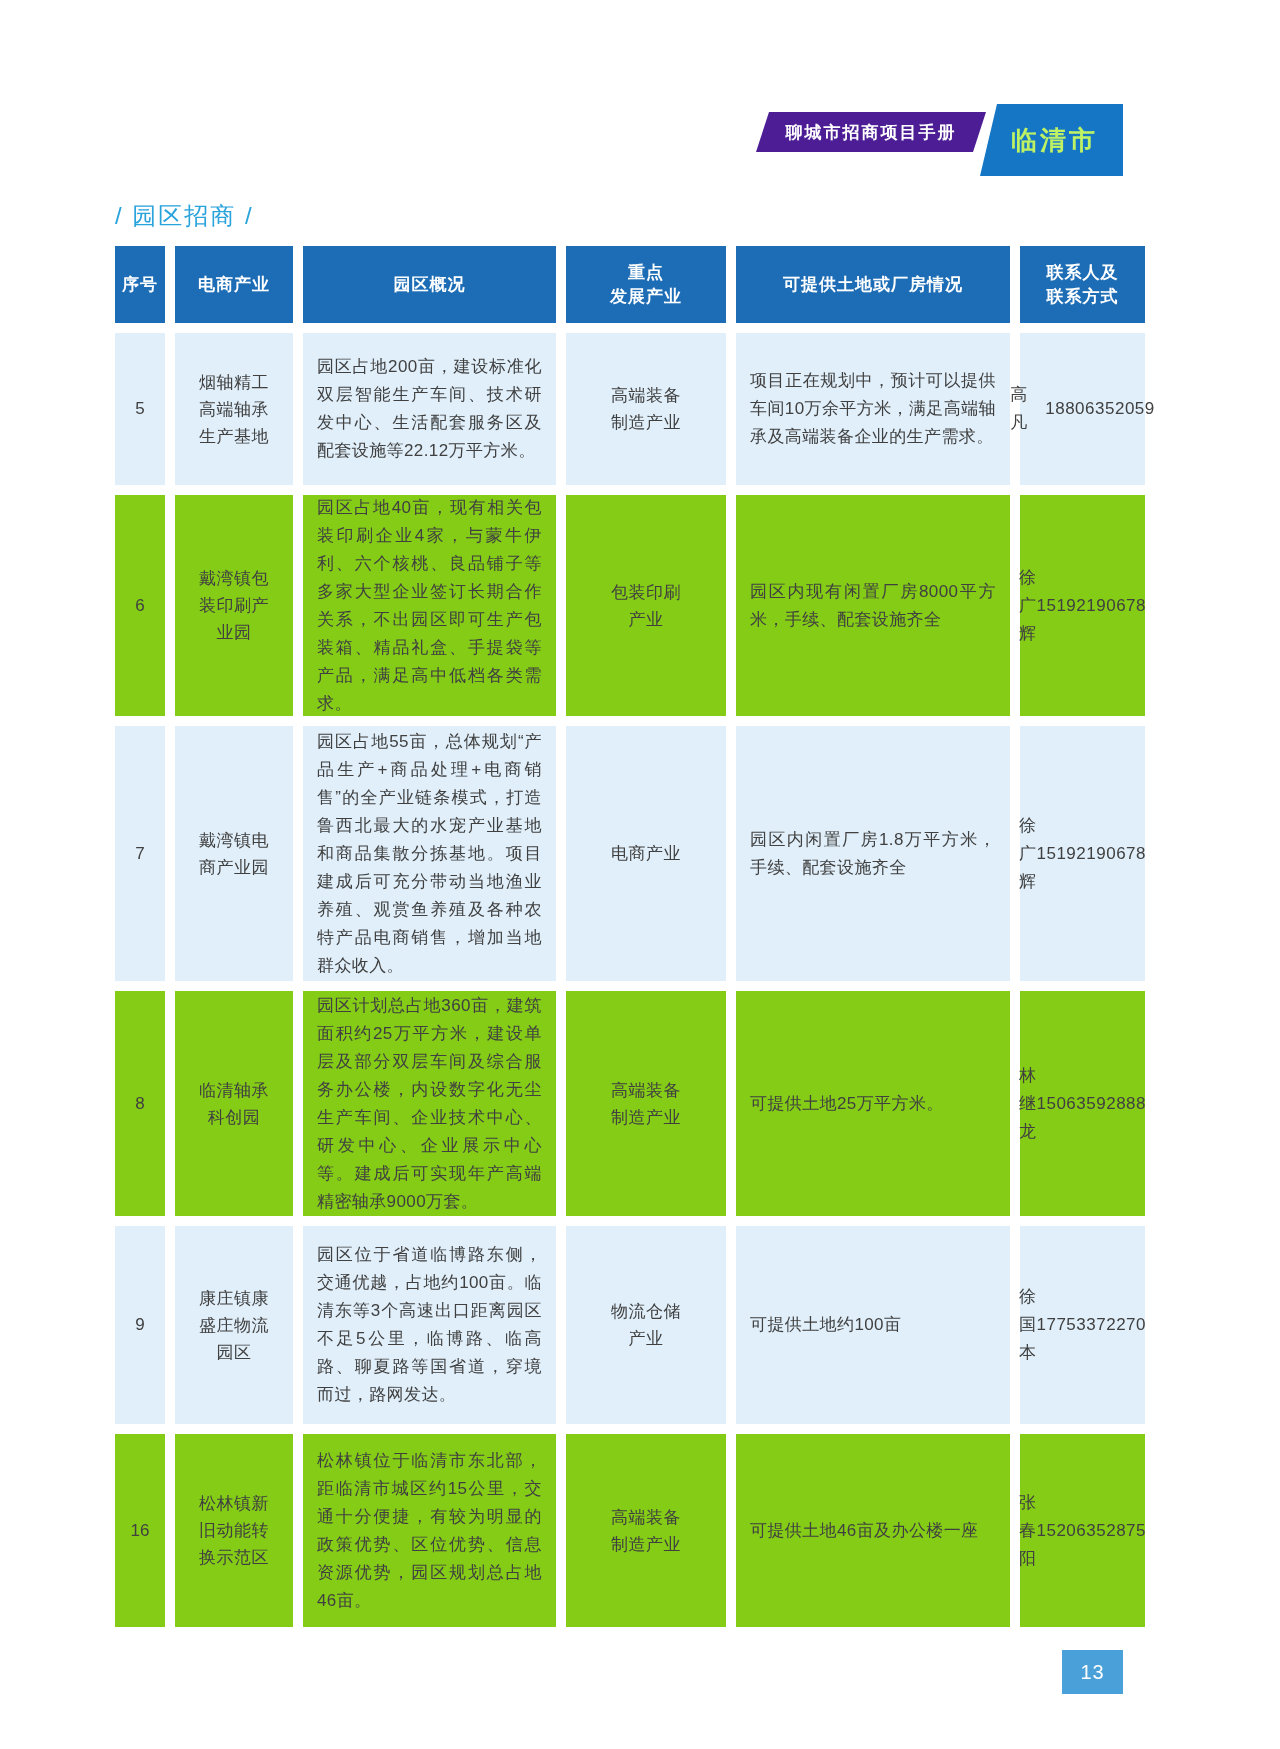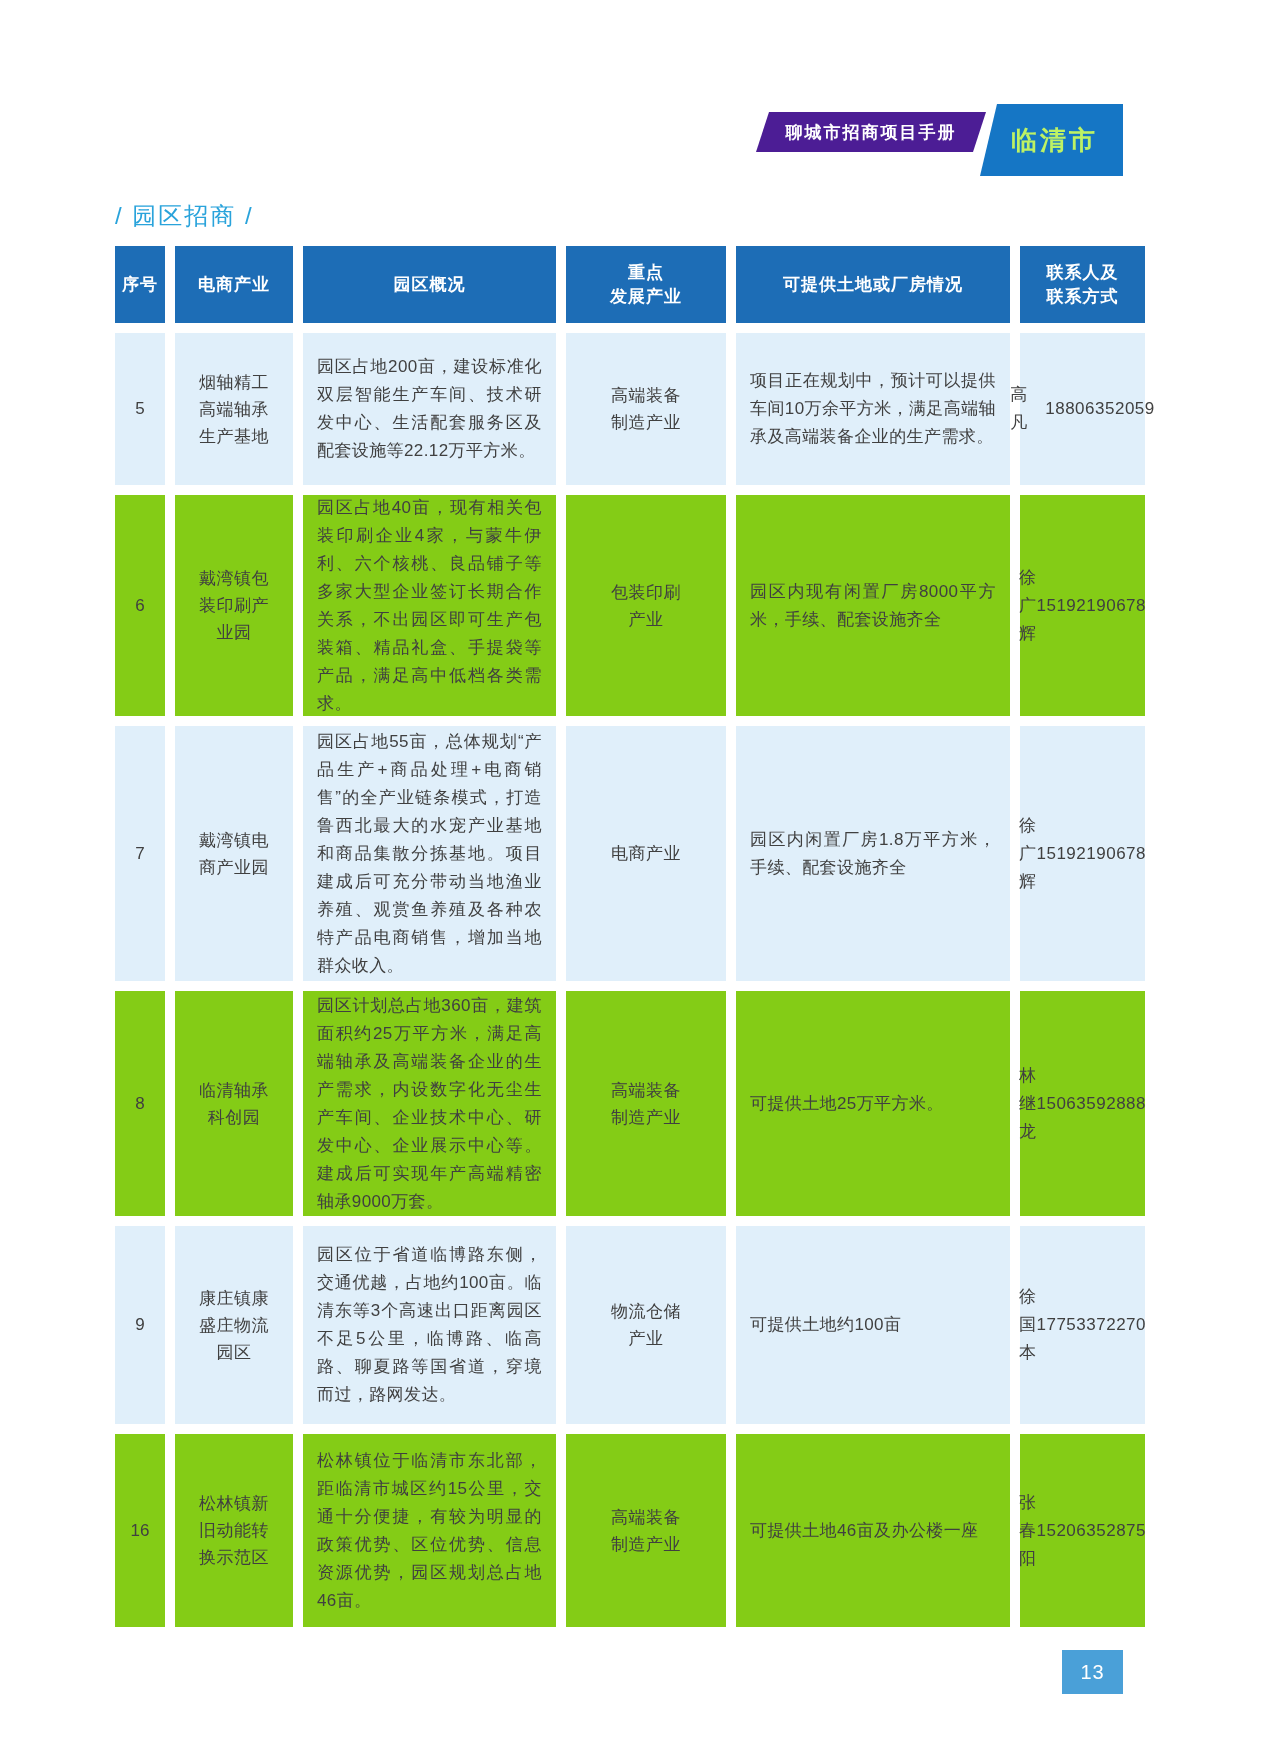--- a/index.html
+++ b/index.html
@@ -132,21 +132,21 @@
         <div class="inner">园区内闲置厂房1.8万平方米，手续、配套设施齐全</div>
       </div>
     <div class="cell blue contact">
       <div>徐广辉</div>
       <div>15192190678</div>
     </div>
 
     <div class="cell gray no">8</div>
     <div class="cell gray center-col">临清轴承科创园</div>
     <div class="cell gray text">
-        <div class="inner">园区计划总占地360亩，建筑面积约25万平方米，满足高端轴承及高端装备企业的生产需求，内设数字化无尘生产车间、企业技术中心、研发中心、企业展示中心等。建成后可实现年产高端精密轴承9000万套。</div>
+        <div class="inner">园区计划总占地360亩，建筑面积约25万平方米，建设单层及部分双层车间及综合服务办公楼，内设数字化无尘生产车间、企业技术中心、研发中心、企业展示中心等。建成后可实现年产高端精密轴承9000万套。</div>
       </div>
     <div class="cell gray center-col pre">高端装备
 制造产业</div>
     <div class="cell gray text">
         <div class="inner">可提供土地25万平方米。</div>
       </div>
     <div class="cell gray contact">
       <div>林继龙</div>
       <div>15063592888</div>
     </div>

